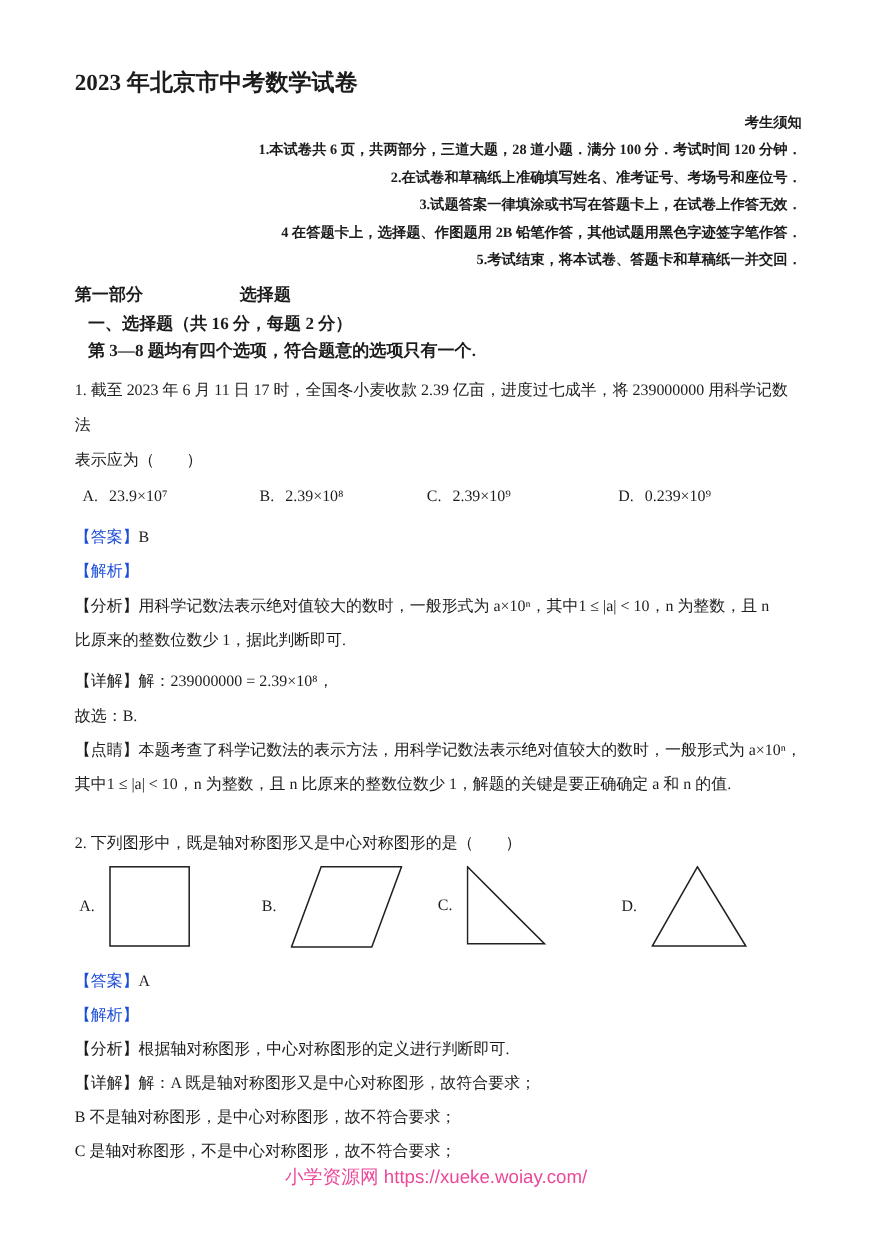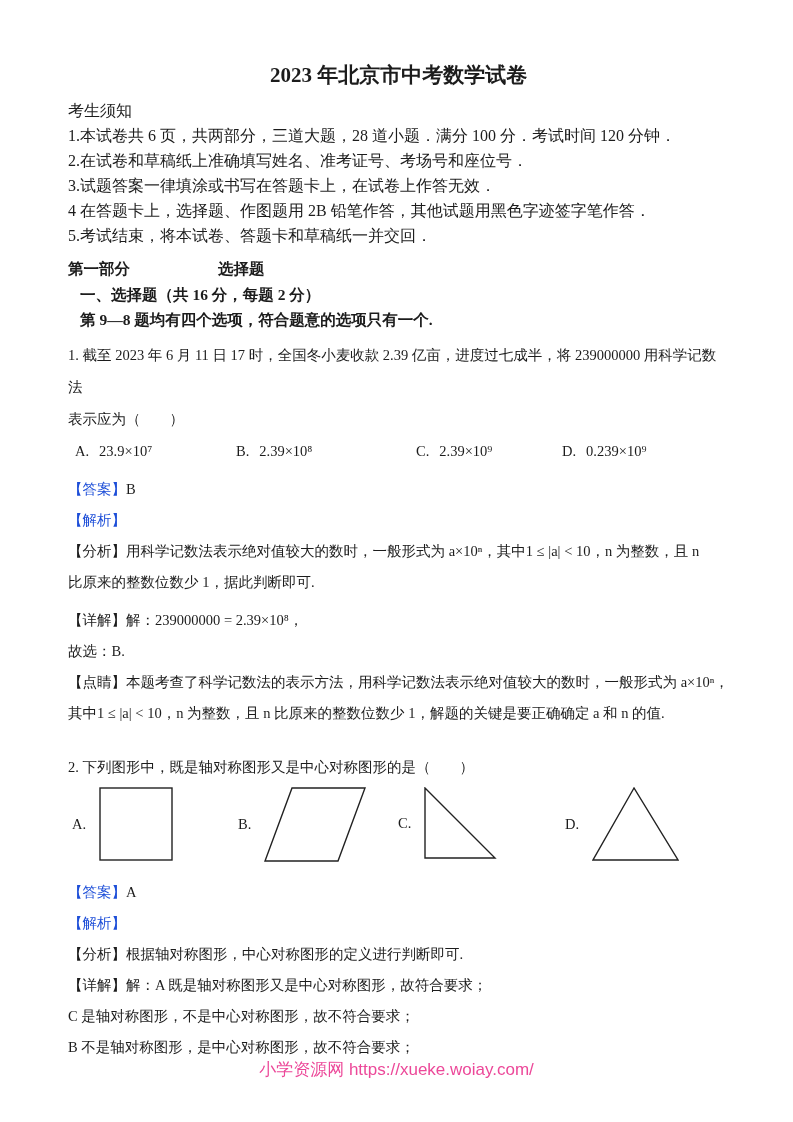--- a/index.html
+++ b/index.html
@@ -8,30 +8,30 @@
     width:793px; height:1122px;
     margin:0 auto;
     background:#ffffff;
     font-family:"Liberation Serif","DejaVu Serif",serif;
     color:#1c1c1c;
     overflow:hidden;
   }
   .content { padding:60px 64px 0 68px; }
 
   .doc-title {
-    text-align:center;
     font-size:21px;
     font-weight:bold;
     line-height:30px;
     margin-bottom:8px;
   }
   .notice-heading, .notice-line {
-    font-weight:normal;
-    font-size:16px;
+    font-weight:bold;
+    font-size:13px;
     line-height:25px;
+    text-align:right;
   }
   .section-title {
     display:flex;
     justify-content:flex-start;
     column-gap:88px;
     font-weight:bold;
     font-size:15.5px;
     line-height:27px;
     margin-top:7px;
   }
@@ -89,33 +89,33 @@
     <div class="notice-line">2.在试卷和草稿纸上准确填写姓名、准考证号、考场号和座位号．</div>
     <div class="notice-line">3.试题答案一律填涂或书写在答题卡上，在试卷上作答无效．</div>
     <div class="notice-line">4 在答题卡上，选择题、作图题用 2B 铅笔作答，其他试题用黑色字迹签字笔作答．</div>
     <div class="notice-line">5.考试结束，将本试卷、答题卡和草稿纸一并交回．</div>
 
     <div class="section-title">
       <span>第一部分</span>
       <span>选择题</span>
     </div>
     <div class="bold-line">一、选择题（共 16 分，每题 2 分）</div>
-    <div class="bold-line">第 9—8 题均有四个选项，符合题意的选项只有一个.</div>
+    <div class="bold-line">第 3—8 题均有四个选项，符合题意的选项只有一个.</div>
 
     <div class="stem-line q1-stem">1. 截至 2023 年 6 月 11 日 17 时，全国冬小麦收款 2.39 亿亩，进度过七成半，将 239000000 用科学记数法</div>
     <div class="stem-line">表示应为（　　）</div>
 
     <div class="options-row">
       <span class="opt" style="left:7px">
         <span class="opt-label">A.</span><span>23.9×10⁷</span>
       </span>
       <span class="opt" style="left:168px">
         <span class="opt-label">B.</span><span>2.39×10⁸</span>
       </span>
-      <span class="opt" style="left:348px">
+      <span class="opt" style="left:320px">
         <span class="opt-label">C.</span><span>2.39×10⁹</span>
       </span>
       <span class="opt" style="left:494px">
         <span class="opt-label">D.</span><span>0.239×10⁹</span>
       </span>
     </div>
 
     <div class="exp-line mt10">
       <span class="accent">【答案】</span><span>B</span>
     </div>
@@ -159,19 +159,19 @@
     </div>
 
     <div class="exp-line mt6">
       <span class="accent">【答案】</span><span>A</span>
     </div>
     <div class="exp-line">
       <span class="accent">【解析】</span>
     </div>
     <div class="exp-line">【分析】根据轴对称图形，中心对称图形的定义进行判断即可.</div>
     <div class="exp-line">【详解】解：A 既是轴对称图形又是中心对称图形，故符合要求；</div>
+    <div class="exp-line">B 不是轴对称图形，是中心对称图形，故不符合要求；</div>
     <div class="exp-line">C 是轴对称图形，不是中心对称图形，故不符合要求；</div>
-    <div class="exp-line">B 不是轴对称图形，是中心对称图形，故不符合要求；</div>
 
   </div>
 
   <div class="footer">小学资源网 https://xueke.woiay.com/</div>
 </div>
 
 </body></html>

